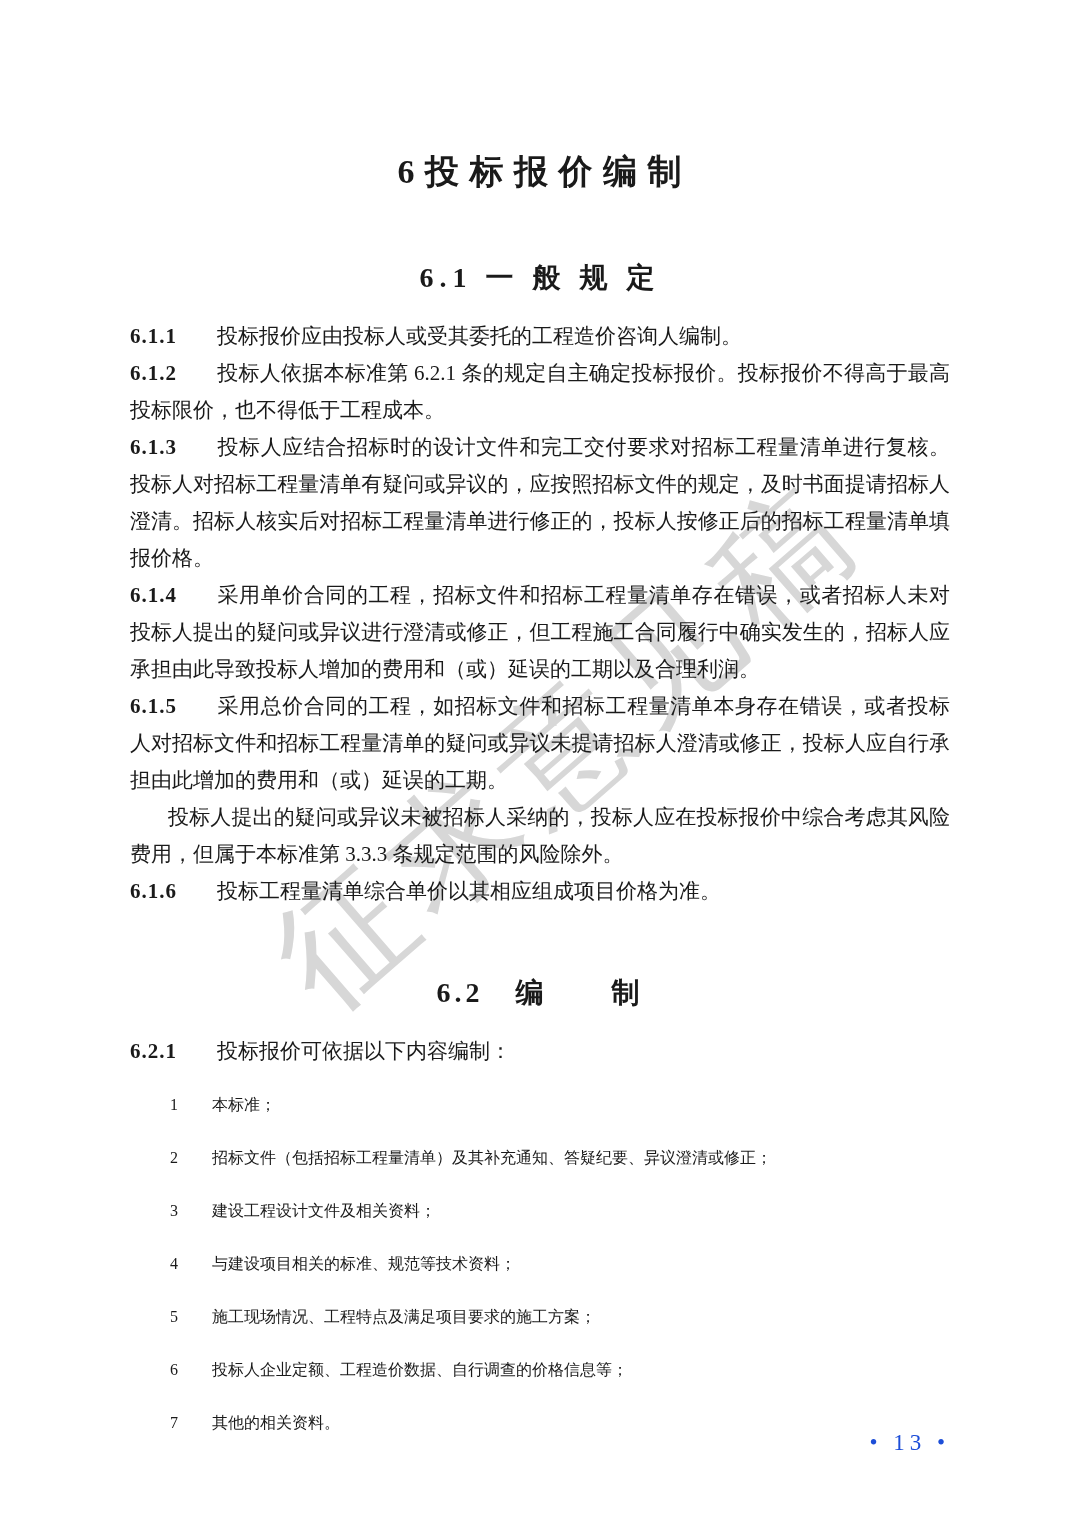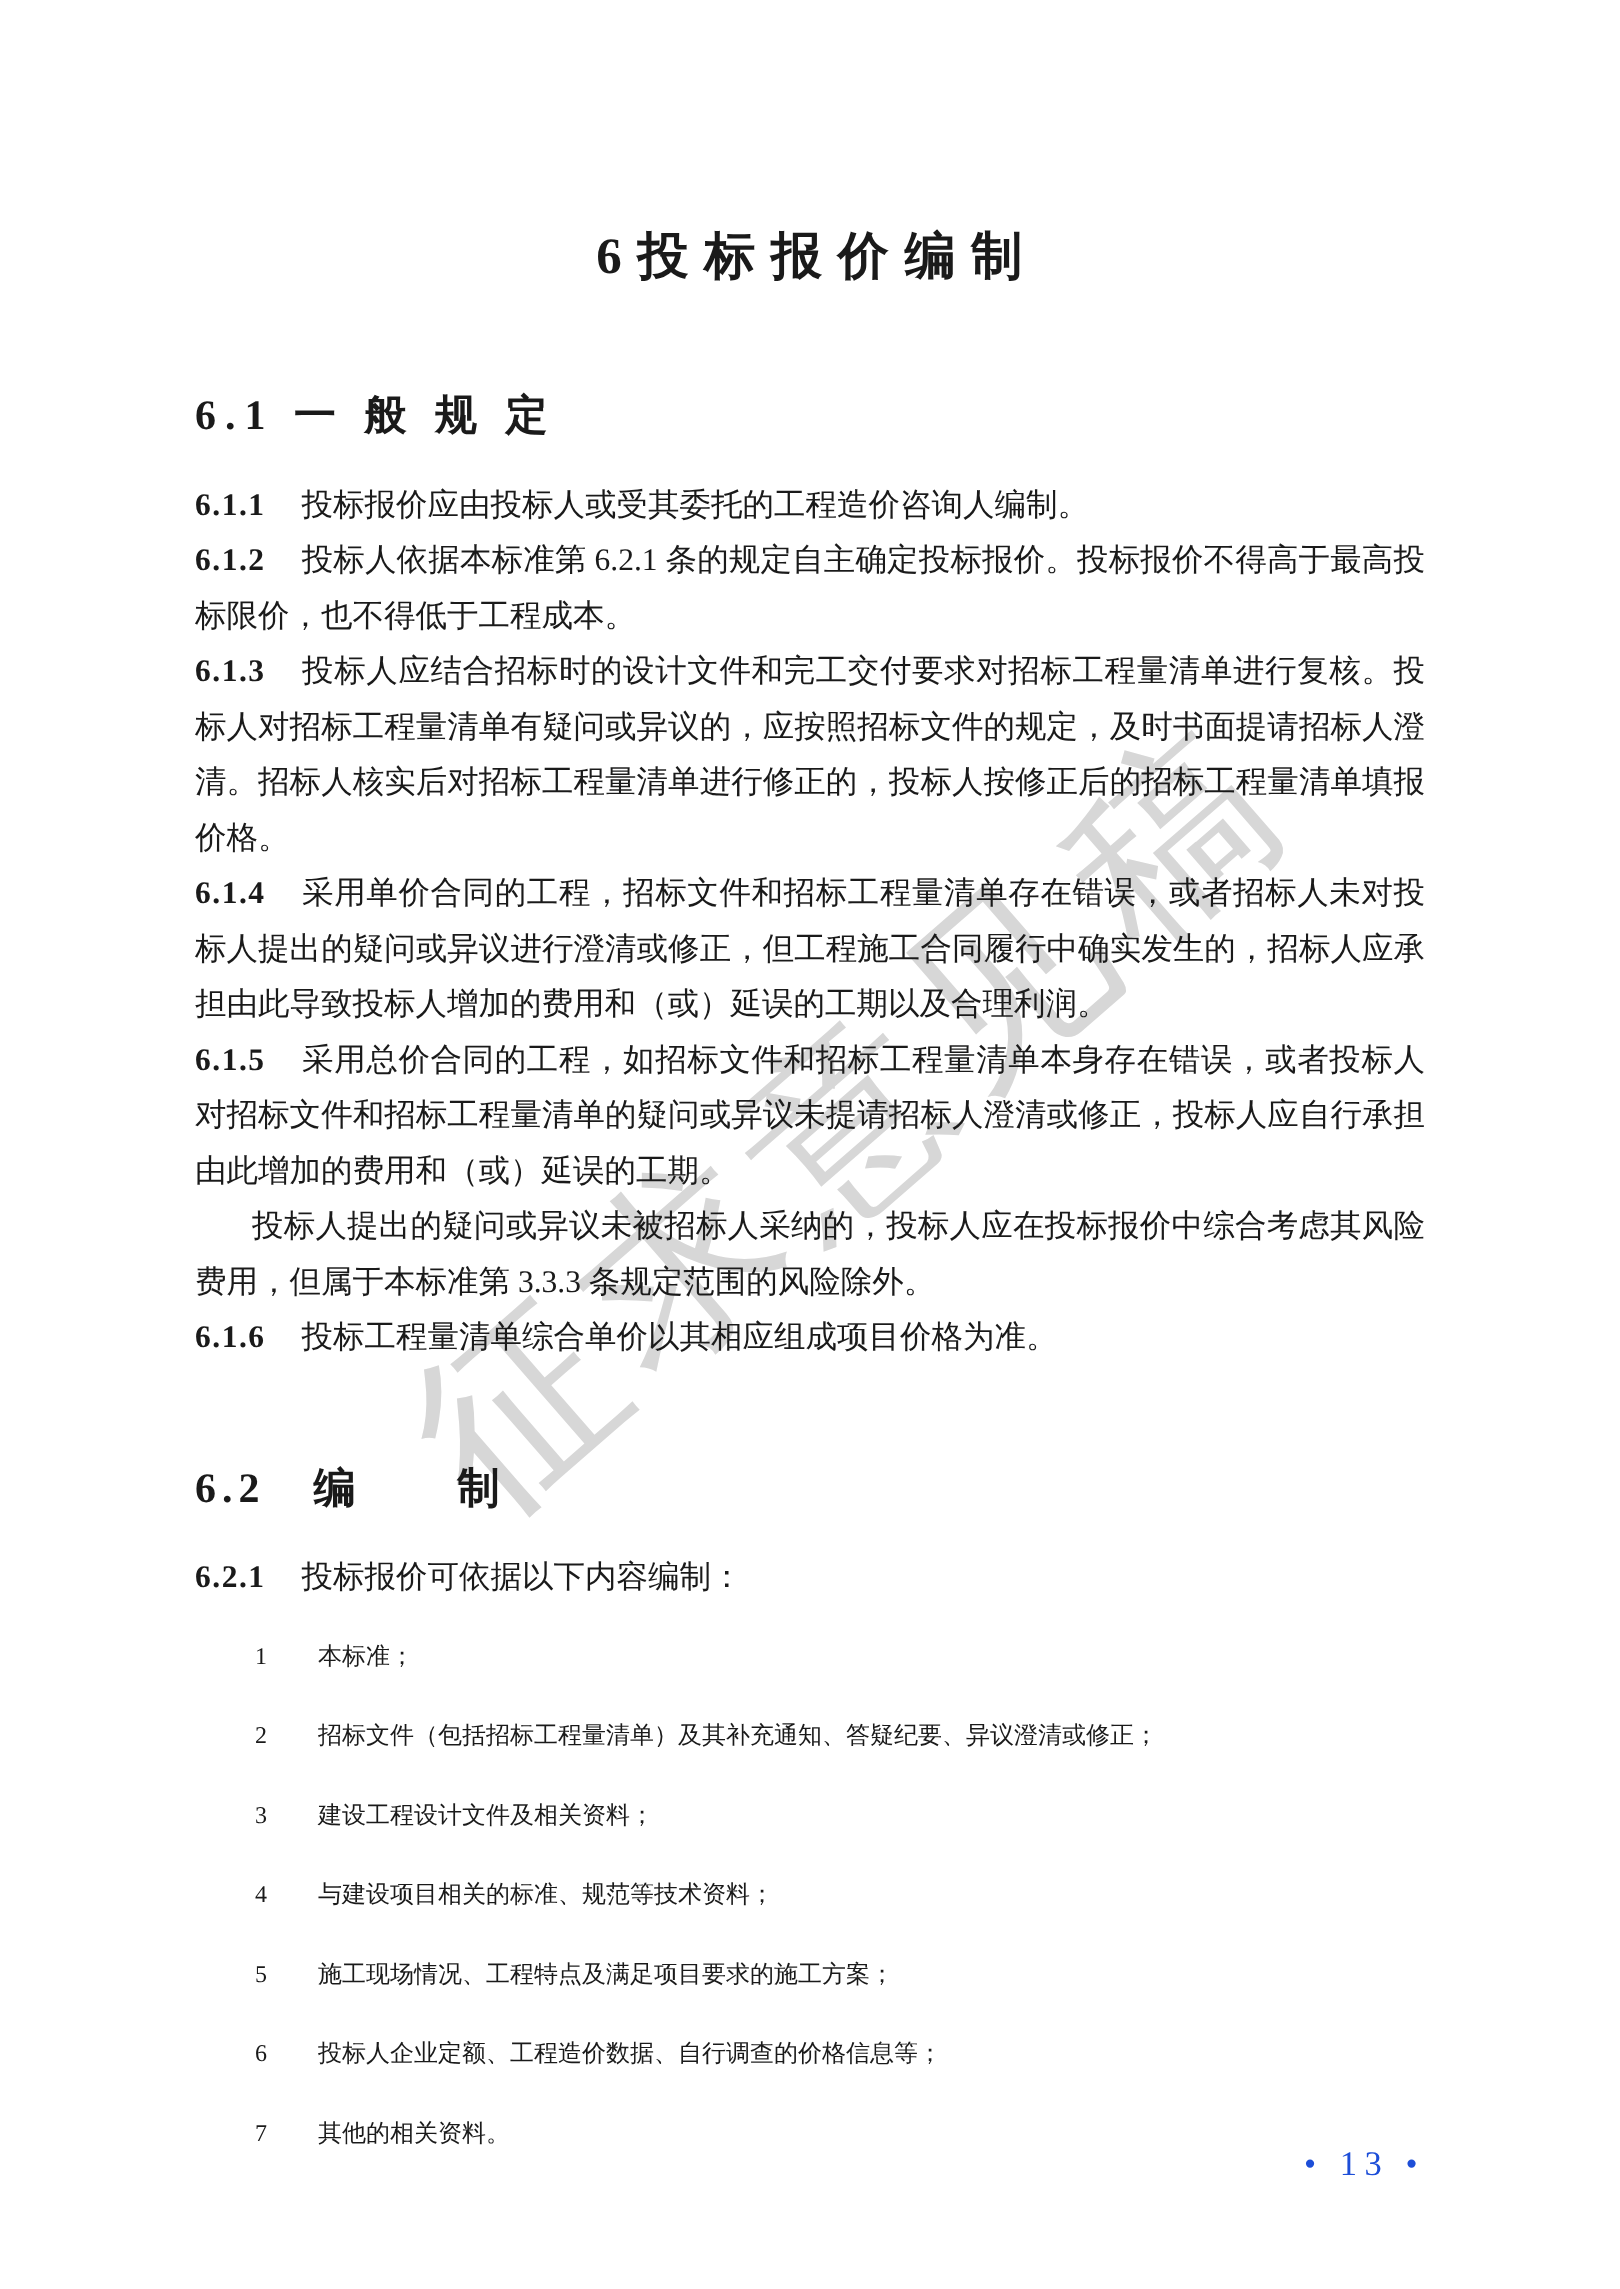--- a/index.html
+++ b/index.html
@@ -37,37 +37,38 @@
     line-height: 47px;
     text-align: center;
     letter-spacing: 1px;
     white-space: nowrap;
   }
   h2.section-heading {
     margin: 63px 0 20px 0;
     font-size: 28px;
     font-weight: bold;
     line-height: 40px;
+    text-align: center;
     letter-spacing: 6px;
     white-space: nowrap;
   }
   h2.section-heading-62 {
     letter-spacing: 4px;
   }
   .clauses { margin: 0; }
   p.clause {
     margin: 0;
     font-size: 21px;
     line-height: 37px;
     text-align: justify;
     text-justify: inter-ideograph;
   }
   p.clause .cnum {
     font-weight: bold;
-    margin-right: 24px;
+    margin-right: 40px;
     letter-spacing: 1px;
   }
   p.clause.indent { text-indent: 38px; }
   p.li {
     margin: 16px;
     padding-left: 24px;
     font-size: 16px;
     line-height: 37px;
     text-align: justify;
     text-justify: inter-ideograph;

